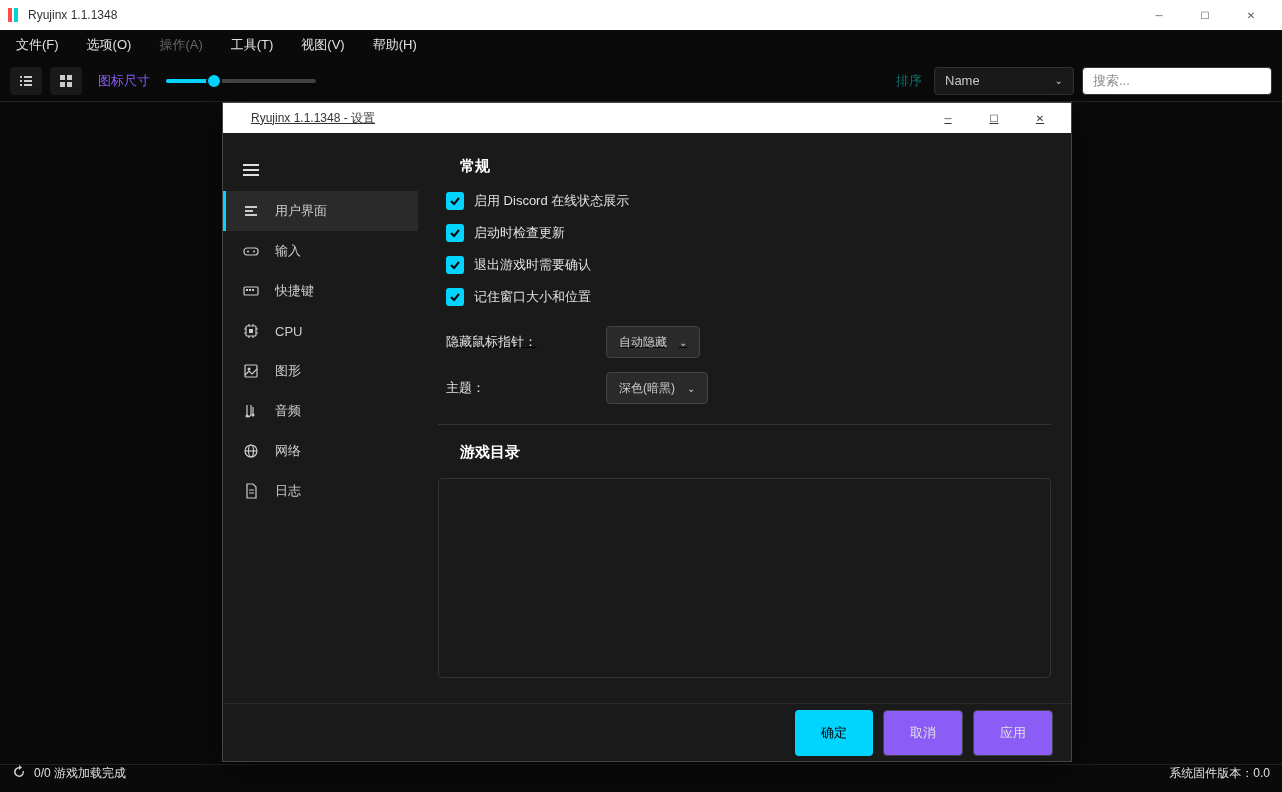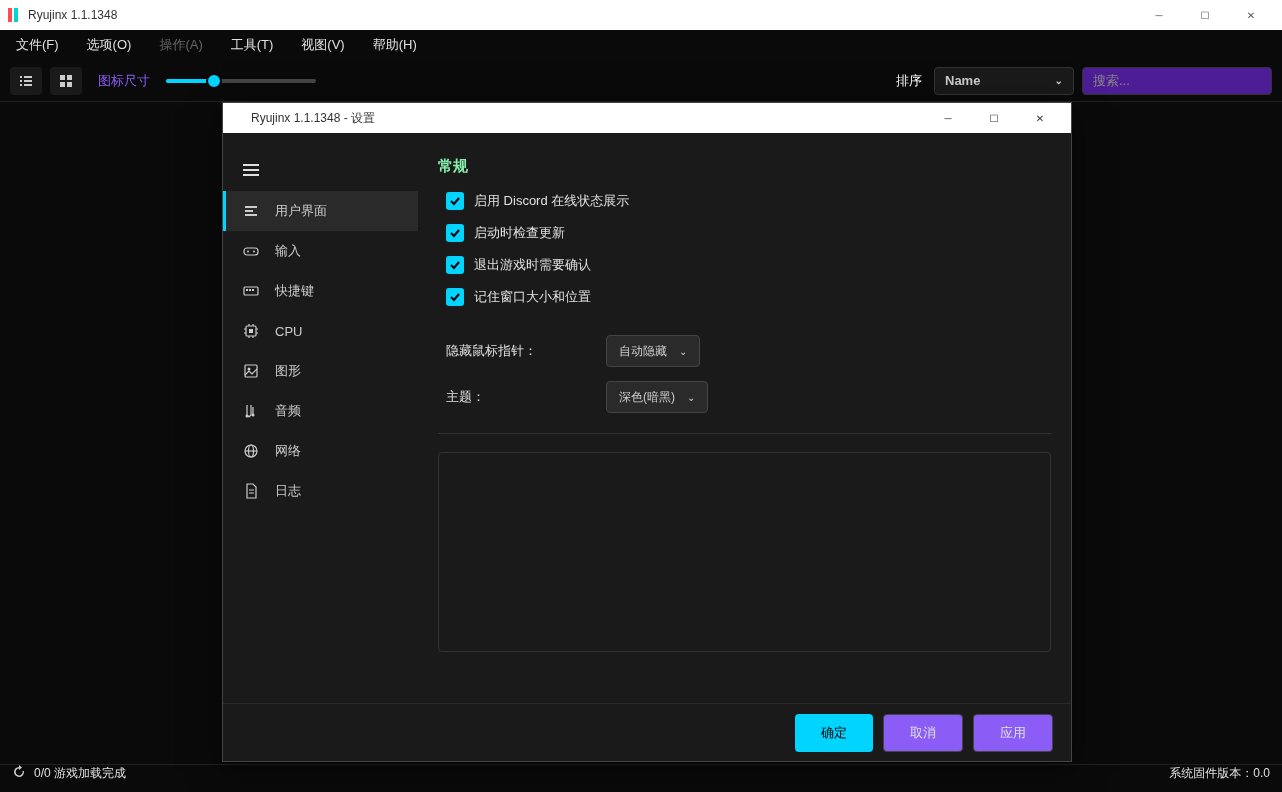--- a/index.html
+++ b/index.html
@@ -19,60 +19,60 @@
 .menubar .menu-item.disabled { color: #666; }
 
 .toolbar { height: 42px; background: #0a0a0a; display: flex; align-items: center; padding: 0 10px; gap: 8px; border-bottom: 1px solid #222; }
 .view-btn { width: 32px; height: 28px; background: #1a1a1a; border-radius: 4px; display: flex; align-items: center; justify-content: center; color: #ccc; cursor: pointer; }
 .icon-size-label { color: #8b5cf6; font-size: 13px; margin-left: 8px; }
 .slider-container { width: 150px; height: 20px; position: relative; display: flex; align-items: center; margin-left: 8px; }
 .slider-track { width: 100%; height: 4px; background: #444; border-radius: 2px; position: relative; }
 .slider-fill { position: absolute; left: 0; height: 4px; width: 32%; background: #00d4ff; border-radius: 2px; }
 .slider-thumb { position: absolute; left: 32%; top: 50%; transform: translate(-50%, -50%); width: 16px; height: 16px; background: #00d4ff; border-radius: 50%; border: 2px solid #0a0a0a; }
 .toolbar .spacer { flex: 1; }
-.sort-label { color: #ffffff; font-size: 13px; margin-right: 4px; }
-.sort-select { width: 140px; height: 28px; background: #1a1a1a; border: 1px solid #333; border-radius: 4px; color: #ccc; display: flex; align-items: center; padding: 0 10px; justify-content: space-between; cursor: pointer; font-size: 13px; font-weight: bold; }
-.search-box { width: 190px; height: 28px; background: #4c1d95; border: 1px solid #333; border-radius: 4px; color: #888; padding: 0 10px; font-size: 13px; display: flex; align-items: center; }
+.sort-label { color: #0f766e; font-size: 13px; margin-right: 4px; }
+.sort-select { width: 140px; height: 28px; background: #1a1a1a; border: 1px solid #333; border-radius: 4px; color: #ccc; display: flex; align-items: center; padding: 0 10px; justify-content: space-between; cursor: pointer; font-size: 13px; }
+.search-box { width: 190px; height: 28px; background: #ffffff; border: 1px solid #333; border-radius: 4px; color: #888; padding: 0 10px; font-size: 13px; display: flex; align-items: center; }
 
 .main-content { flex: 1; background: #0a0a0a; }
 
 .statusbar { height: 28px; background: #0a0a0a; display: flex; align-items: flex-start; padding: 0 12px; color: #e0e0e0; font-size: 12px; border-top: 1px solid #222; }
 .statusbar .refresh { margin-right: 8px; cursor: pointer; }
 .statusbar .spacer { flex: 1; }
 
 
 .dialog { position: absolute; left: 222px; top: 102px; width: 850px; height: 660px; background: #1a1a1a; border: 1px solid #444; display: flex; flex-direction: column; box-shadow: 0 8px 32px rgba(0,0,0,0.5); }
-.dialog-titlebar { height: 30px; background: #fff; display: flex; align-items: center; padding: 0 8px; color: #333; font-size: 12px; }
+.dialog-titlebar { height: 30px; background: #fff; display: flex; align-items: center; padding: 0 8px; color: #333; font-size: 12px; text-decoration: underline; }
 .dialog-titlebar .logo { width: 14px; height: 14px; margin-right: 6px; display: inline-flex; }
 .dialog-titlebar .spacer { flex: 1; }
 .dialog-titlebar .winbtn { width: 46px; height: 30px; display: flex; align-items: center; justify-content: center; color: #333; font-size: 10px; cursor: pointer; }
 
 .dialog-body { flex: 1; display: flex; background: #1a1a1a; overflow: hidden; }
 .dialog-sidebar { width: 195px; background: #1a1a1a; padding-top: 20px; }
 .hamburger { padding: 10px 20px; color: #e0e0e0; cursor: pointer; }
 .nav-item { height: 40px; display: flex; align-items: center; padding: 0 20px; color: #ccc; font-size: 13px; cursor: pointer; gap: 16px; }
 .nav-item.active { background: #2a2a2a; border-left: 3px solid #00d4ff; padding-left: 17px; }
 .nav-icon { width: 16px; height: 16px; display: flex; align-items: center; justify-content: center; font-size: 14px; }
 
 .dialog-content { flex: 1; padding: 24px 20px 10px 20px; overflow-y: auto; position: relative; }
 .dialog-content::-webkit-scrollbar { width: 8px; }
 .dialog-content::-webkit-scrollbar-thumb { background: #444; border-radius: 4px; }
-.section-title { color: #86efac; font-size: 15px; font-weight: 600; margin-bottom: 16px; }
+.section-title { color: #ffffff; font-size: 15px; font-weight: 600; margin-bottom: 16px; margin-left: 22px; }
 .checkbox-row { display: flex; align-items: center; gap: 10px; margin-bottom: 14px; padding-left: 8px; }
 .checkbox { width: 18px; height: 18px; background: #00d4ff; border-radius: 3px; display: flex; align-items: center; justify-content: center; cursor: pointer; }
 .checkbox svg { width: 12px; height: 12px; }
 .checkbox-label { color: #e0e0e0; font-size: 13px; }
 .setting-row { display: flex; align-items: center; gap: 20px; margin-bottom: 14px; padding-left: 8px; }
 .setting-label { color: #e0e0e0; font-size: 13px; width: 140px; }
 .dropdown { height: 32px; background: #2a2a2a; border: 1px solid #444; border-radius: 4px; color: #ccc; padding: 0 12px; display: flex; align-items: center; gap: 12px; cursor: pointer; font-size: 12px; }
 .divider { height: 1px; background: #333; margin: 20px 0 18px 0; }
 .game-dir-box { border: 1px solid #333; border-radius: 4px; height: 200px; background: #1a1a1a; margin-top: 10px; }
 
 .dialog-footer { height: 58px; background: #1a1a1a; display: flex; align-items: center; justify-content: flex-end; padding: 0 18px; gap: 10px; border-top: 1px solid #2a2a2a; }
-.btn { height: 38px; padding: 12px 26px; border-radius: 4px; font-size: 13px; cursor: pointer; display: flex; align-items: center; justify-content: center; border: none; }
+.btn { height: 46px; padding: 12px 26px; border-radius: 4px; font-size: 13px; cursor: pointer; display: flex; align-items: center; justify-content: center; border: none; }
 .btn-primary { background: #00d4ff; color: #000; }
 .btn-secondary { background: #8b5cf6; color: #e0e0e0; border: 1px solid #444; }
 
 .chevron-down { font-size: 10px; }
 </style>
 </head>
 <body>
 
 <div class="main-window">
   <div class="titlebar">
@@ -271,36 +271,37 @@
           <div class="checkbox-row">
             <div class="checkbox">
               <svg viewBox="0 0 12 12">
                 <path d="M2 6l3 3 5-6" stroke="#000" stroke-width="2" fill="none"></path>
               </svg>
             </div>
             <span class="checkbox-label">记住窗口大小和位置</span>
           </div>
         </div>
 
-      <div class="setting-row" style="margin-top:29px;">
+      <div class="setting-row" style="margin-top:20px;text-decoration:underline;">
         <span class="setting-label">隐藏鼠标指针：</span>
         <div class="dropdown">
           <span>自动隐藏</span>
           <span class="chevron-down">⌄</span>
         </div>
       </div>
       <div class="setting-row">
         <span class="setting-label">主题：</span>
         <div class="dropdown">
           <span>深色(暗黑)</span>
           <span class="chevron-down">⌄</span>
         </div>
       </div>
 
       <div class="divider"></div>
+      <div class="section-title">游戏目录</div>
       <div class="game-dir-box"></div>
     </div>
   </div>
 
   <div class="dialog-footer">
     <button class="btn btn-primary">确定</button>
     <button class="btn btn-secondary">取消</button>
     <button class="btn btn-secondary">应用</button>
   </div>
 </div>

